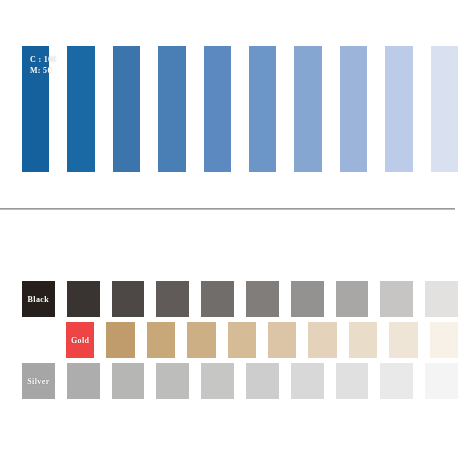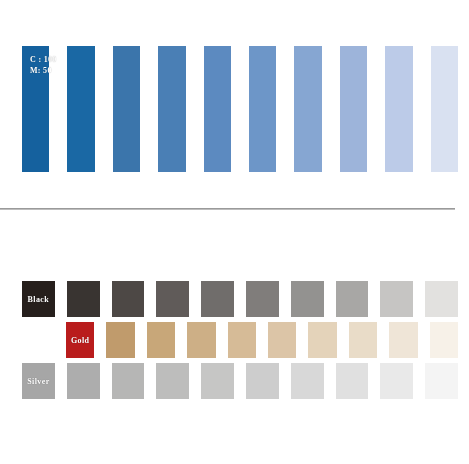--- a/index.html
+++ b/index.html
@@ -131,21 +131,21 @@
         <div class="metal-swatch" style="background: rgb(77, 72, 69);"></div>
         <div class="metal-swatch" style="background: rgb(96, 91, 89);"></div>
         <div class="metal-swatch" style="background: rgb(112, 109, 107);"></div>
         <div class="metal-swatch" style="background: rgb(128, 125, 123);"></div>
         <div class="metal-swatch" style="background: rgb(147, 146, 144);"></div>
         <div class="metal-swatch" style="background: rgb(168, 167, 165);"></div>
         <div class="metal-swatch" style="background: rgb(198, 197, 195);"></div>
         <div class="metal-swatch" style="background: rgb(226, 225, 223);"></div>
       </div>
       <div class="metal-row">
-        <div class="metal-swatch" style="background: #b91c1c; margin-left: 44px;">
+        <div class="metal-swatch" style="background: #ef4444; margin-left: 44px;">
           <div class="metal-name" style="color: rgb(255, 255, 255);">Gold</div>
         </div>
         <div class="metal-swatch" style="background: rgb(192, 155, 108);"></div>
         <div class="metal-swatch" style="background: rgb(200, 167, 121);"></div>
         <div class="metal-swatch" style="background: rgb(205, 175, 134);"></div>
         <div class="metal-swatch" style="background: rgb(214, 187, 151);"></div>
         <div class="metal-swatch" style="background: rgb(220, 197, 167);"></div>
         <div class="metal-swatch" style="background: rgb(228, 211, 186);"></div>
         <div class="metal-swatch" style="background: rgb(233, 220, 200);"></div>
         <div class="metal-swatch" style="background: rgb(239, 229, 215);"></div>

